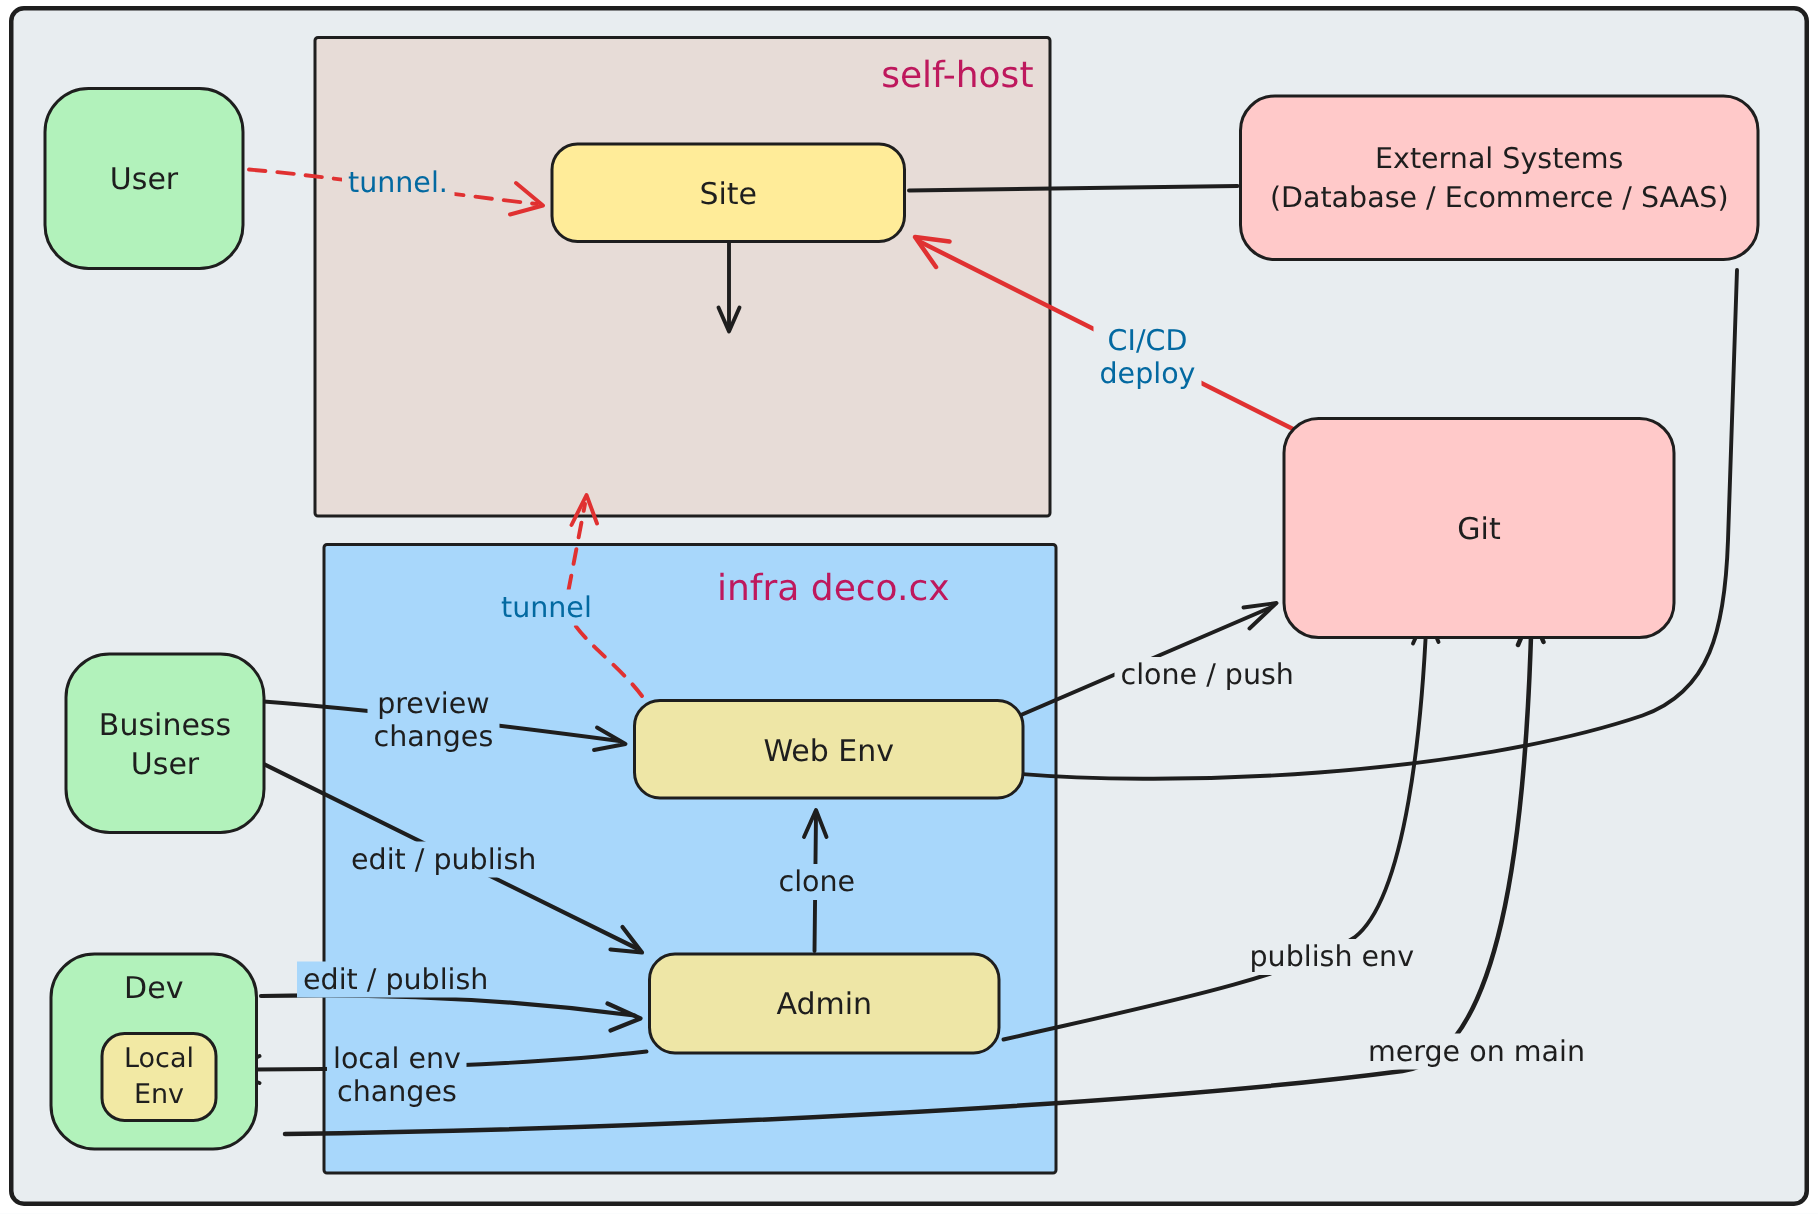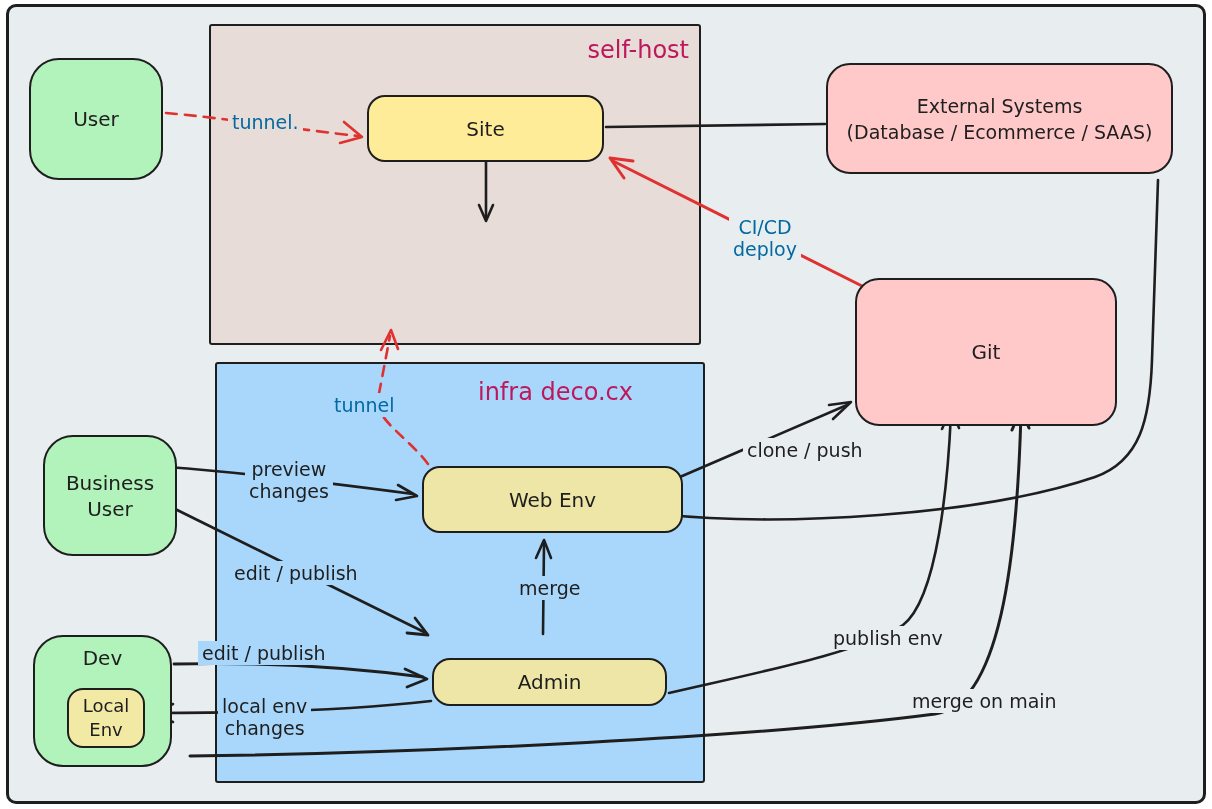--- a/index.html
+++ b/index.html
@@ -105,21 +105,21 @@
   </div>
 
   <div class="node pink" style="left:855px;top:278px;width:262px;height:148px;">
     <span>Git</span>
   </div>
 
   <div class="node yellow-env" style="left:422px;top:466px;width:261px;height:67px;">
     <span>Web Env</span>
   </div>
 
-  <div class="node yellow-env" style="left:432px;top:658px;width:235px;height:48px;">
+  <div class="node yellow-env" style="left:432px;top:635px;width:235px;height:68px;">
     <span>Admin</span>
   </div>
 
   <div class="node green" style="left:30px;top:435px;width:134px;height:121px;margin-left:13px;">
     <span>Business</span>
     <span>User</span>
   </div>
 
   <div class="node green top-label" style="left:33px;top:635px;width:139px;height:132px;">
     <span>Dev</span>
@@ -141,21 +141,21 @@
 
   <div class="edge-label bg-blue" style="left:245px;top:457px;">
     <div>preview</div>
     <div>changes</div>
   </div>
 
   <div class="edge-label bg-blue" style="left:230px;top:561px;">edit / publish</div>
 
   <div class="edge-label bg-blue" style="left:198px;top:641px;">edit / publish</div>
 
-  <div class="edge-label bg-blue" style="left:515px;top:576px;">merge</div>
+  <div class="edge-label bg-blue" style="left:515px;top:576px;">clone</div>
 
   <div class="edge-label bg-canvas" style="left:727px;top:438px;">clone / push</div>
 
   <div class="edge-label bg-canvas" style="left:813px;top:626px;">publish env</div>
 
   <div class="edge-label bg-canvas" style="left:892px;top:689px;">merge on main</div>
 
   <div class="edge-label bg-blue" style="left:218px;top:694px;">
     <div>local env</div>
     <div>changes</div>

